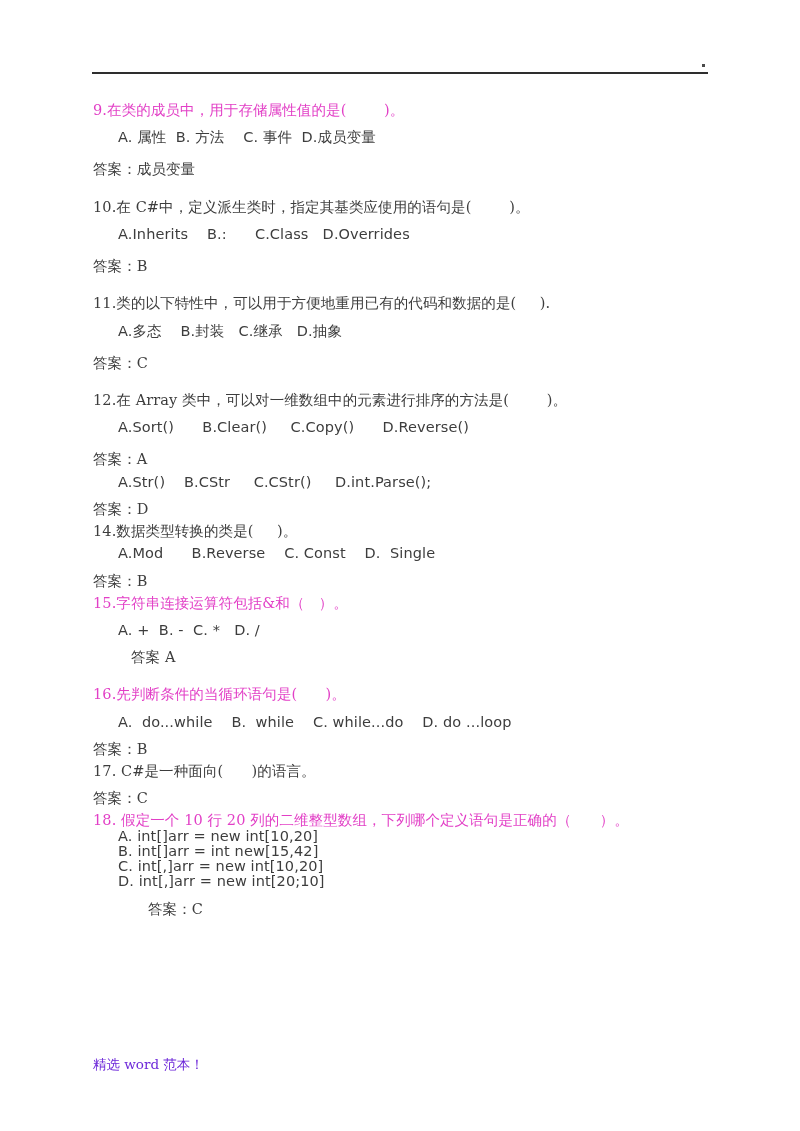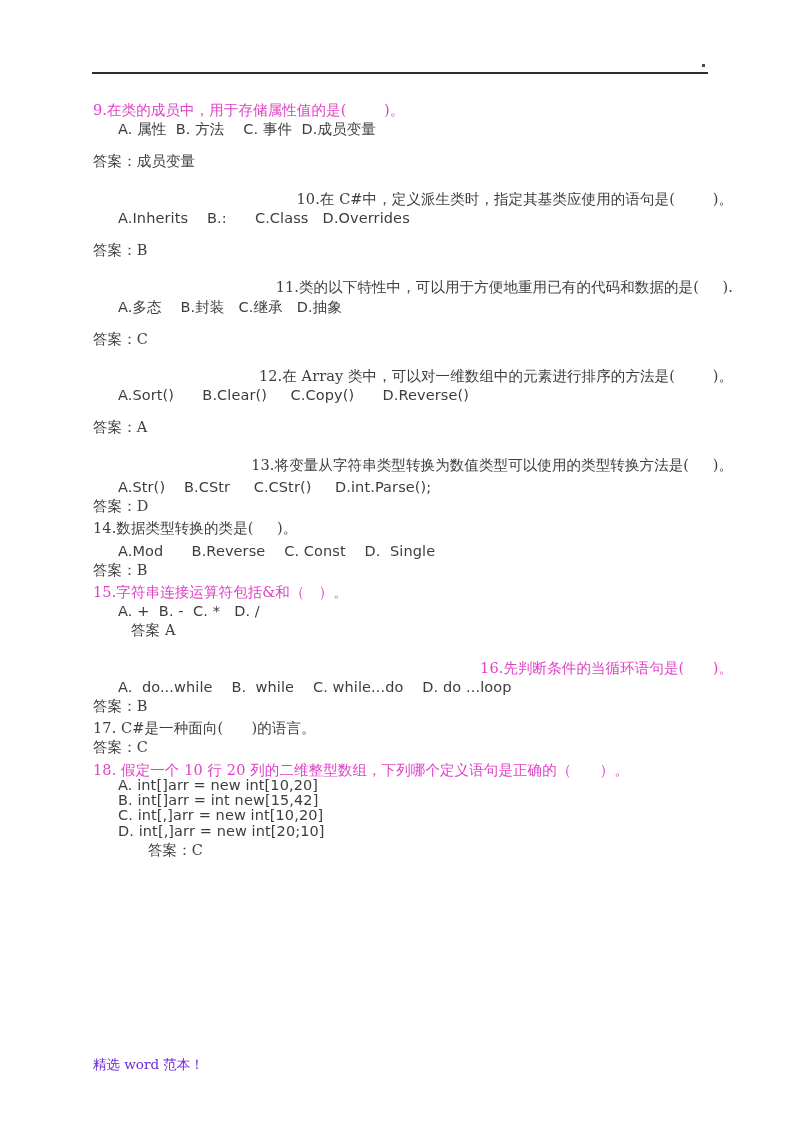--- a/index.html
+++ b/index.html
@@ -65,23 +65,23 @@
   .black   { color: #3d3d3d; }
 
   
   .ind0 { padding-left: 0px; }
   .ind1 { padding-left: 25px; }
   .ind2 { padding-left: 38px; }
   .ind3 { padding-left: 55px; }
 
   
   .gap-xs { margin-top: 7px; }
-  .gap-s  { margin-top: 4px; }
+  .gap-s  { margin-top: 12px; }
   .gap-m  { margin-top: 17px; }
-  .gap-l  { margin-top: 22px; text-align: right; }
+  .gap-l  { margin-top: 22px; }
 
   
   .opt-wide { }
 
   
   .footer {
     position: absolute;
     left: 93px;
     top: 1056px;
     font-family: "DejaVu Serif", "Liberation Serif", serif;
@@ -109,21 +109,20 @@
     <div class="line serif black ind0 gap-m">答案：B</div>
 
     <div class="line serif black ind0 gap-l">11.类的以下特性中，可以用于方便地重用已有的代码和数据的是(     ).</div>
     <div class="line black ind1 gap-s">A.多态    B.封装   C.继承   D.抽象</div>
     <div class="line serif black ind0 gap-m">答案：C</div>
 
     <div class="line serif black ind0 gap-l">12.在 Array 类中，可以对一维数组中的元素进行排序的方法是(        )。</div>
     <div class="line black ind1 gap-s">A.Sort()      B.Clear()     C.Copy()      D.Reverse()</div>
     <div class="line serif black ind0 gap-m">答案：A</div>
 
-    <div class="line serif black ind0 gap-l">13.将变量从字符串类型转换为数值类型可以使用的类型转换方法是(     )。</div>
     <div class="line black ind1 gap-xs">A.Str()    B.CStr     C.CStr()     D.int.Parse();</div>
     <div class="line serif black ind0 gap-s">答案：D</div>
 
     <div class="line serif black ind0 gap-xs">14.数据类型转换的类是(     )。</div>
     <div class="line black ind1 gap-xs">A.Mod      B.Reverse    C. Const    D.  Single</div>
     <div class="line serif black ind0 gap-s">答案：B</div>
 
     <div class="line serif magenta ind0 gap-xs">15.字符串连接运算符包括&amp;和（   ）。</div>
     <div class="line black ind1 gap-s">A. +  B. -  C. *   D. /</div>
     <div class="line serif black ind2 gap-s">答案 A</div>

